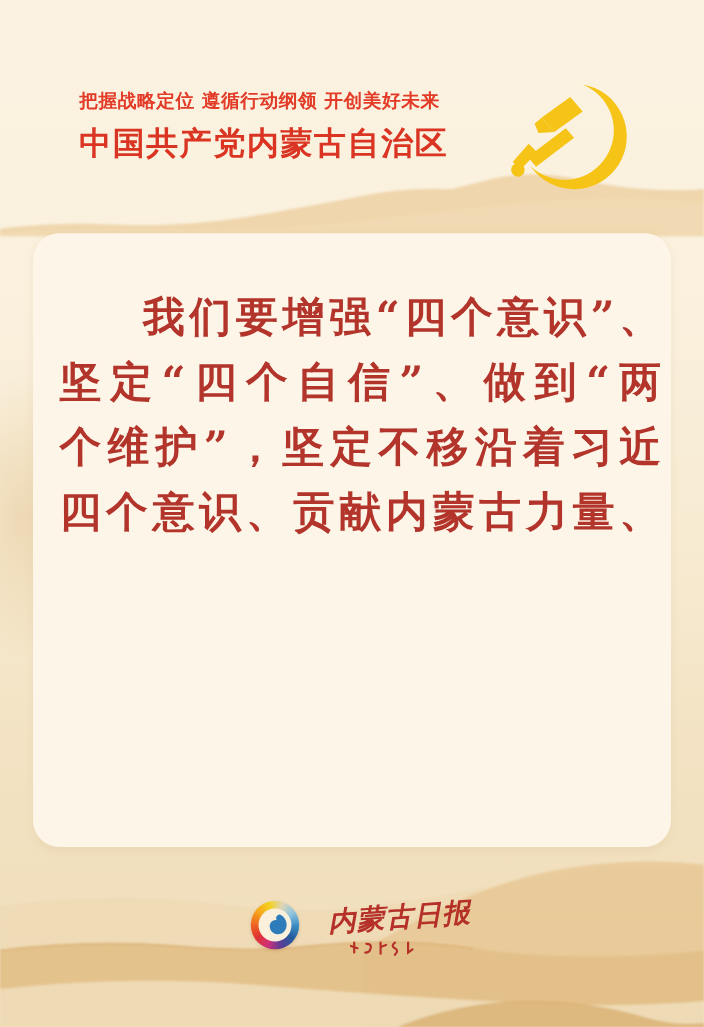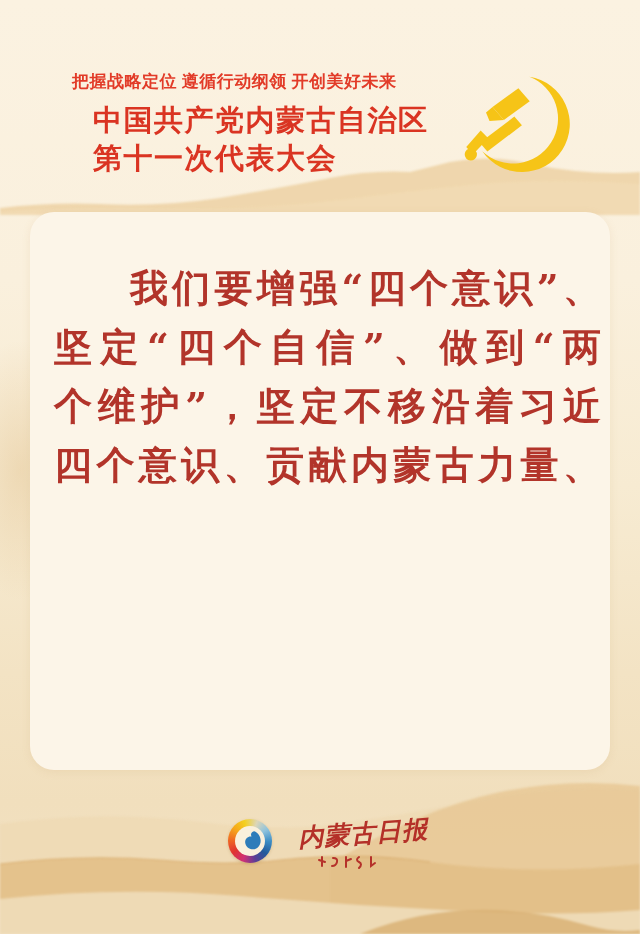--- a/index.html
+++ b/index.html
@@ -13,28 +13,28 @@
   
   .poster::before{
     content:"";position:absolute;left:-40px;top:340px;width:120px;height:260px;
     background:radial-gradient(closest-side,rgba(222,186,130,.38),rgba(222,186,130,0));
     border-radius:50%;
   }
   
   .ridge-mid{position:absolute;left:0;top:150px;width:640px;height:65px;filter:blur(1px);}
   .mountains-bottom{position:absolute;left:0;bottom:0;width:640px;height:220px;filter:blur(1px);}
   
-  .header{position:absolute;left:72px;top:70px;width:420px;font-family:Liberation Serif, serif;}
+  .header{position:absolute;left:72px;top:80px;width:420px;}
   .slogan{
     font-size:17px;font-weight:bold;color:#e23b28;
     letter-spacing:.5px;white-space:nowrap;
   }
   .title{
     margin-top:8px;font-size:29px;line-height:38px;font-weight:bold;
-    color:#da3422;letter-spacing:1.5px;white-space:nowrap;margin-left:21px;
+    color:#da3422;letter-spacing:1.5px;white-space:nowrap;
   }
   
   .emblem{position:absolute;left:462px;top:72px;width:112px;height:102px;transform:rotate(4deg);}
   
   .quote-panel{
     position:absolute;left:30px;top:212px;width:580px;height:558px;
     background:#fcf5e8;border-radius:24px;
     box-shadow:0 2px 8px rgba(196,156,96,.14);
     box-sizing:border-box;padding:46px 9px 40px 24px;
   }
@@ -81,21 +81,20 @@
     <path fill="#e7c794" opacity="0.8" d="M330,150 Q420,95 500,78 Q570,64 640,72 L640,220 L330,220 Z"></path>
     <path fill="#e3bf88" opacity="0.92" d="M0,150 Q80,140 160,146 Q230,152 280,146 Q360,138 430,148 Q530,162 640,150 L640,220 L0,220 Z"></path>
     <path fill="none" stroke="#cf9c55" stroke-width="1.2" opacity="0.55" d="M0,150 Q80,140 160,146 Q230,152 280,146 Q360,138 430,148"></path>
     <path fill="#f0ddba" opacity="0.9" d="M0,185 Q120,172 240,182 Q360,192 480,198 Q570,202 640,196 L640,220 L0,220 Z"></path>
     <path fill="#d9b176" opacity="0.85" d="M360,220 Q470,176 590,212 Q615,219 640,216 L640,220 Z"></path>
   </svg>
 
   <div class="header">
     <div class="slogan">把握战略定位 遵循行动纲领 开创美好未来</div>
     <div class="title">中国共产党内蒙古自治区</div>
-    <div class="title" style="margin-top:0;">第十一次代表大会</div>
   </div>
 
   <div class="emblem">
     <svg viewBox="0 0 100 100" width="112" height="102" style="overflow:visible">
       <g fill="#f6c417">
 
         <path d="M58,4 A47,47 0 1 1 17,80 A44,44 0 1 0 58,4 Z"></path>
 
         <polygon points="24,36 48,16 60,28 36,48"></polygon>
         <polygon points="24,36 36,48 22,50 18,42"></polygon>

